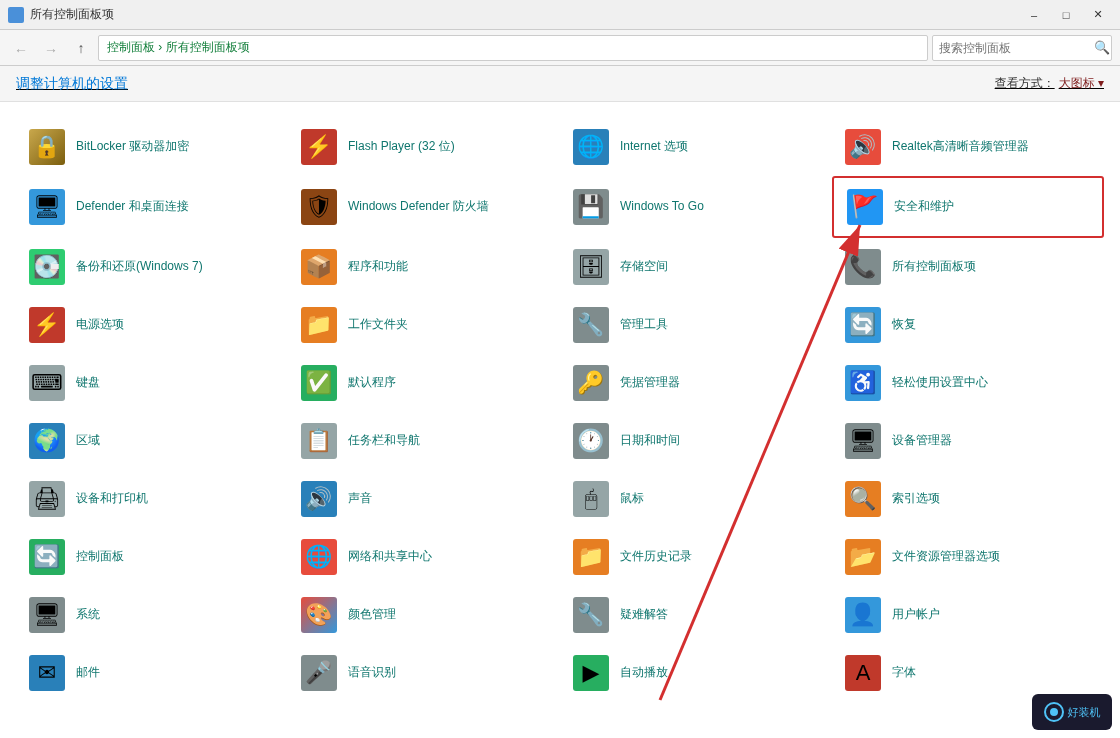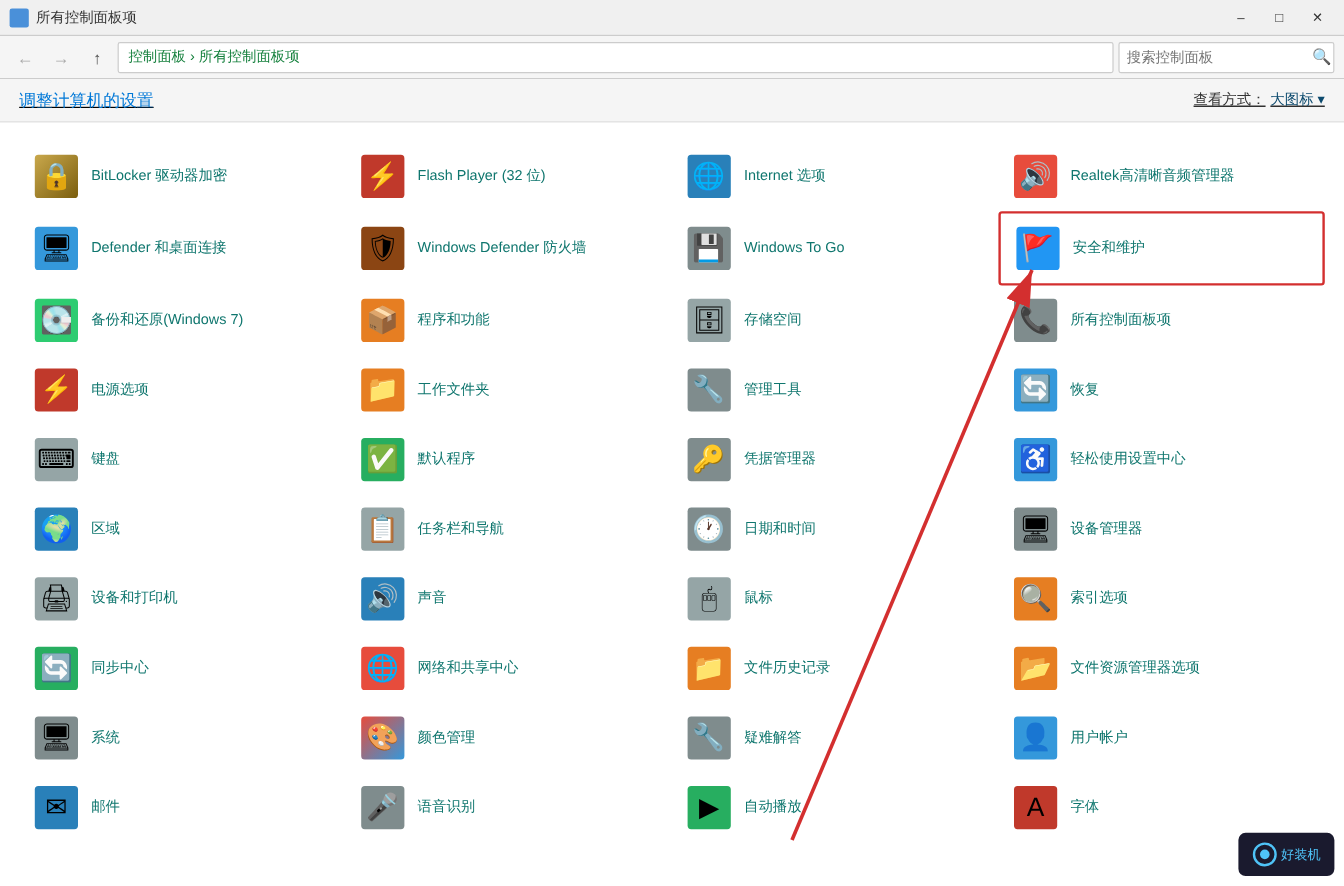--- a/index.html
+++ b/index.html
@@ -114,21 +114,21 @@
       font-weight: 500;
     }
     .view-selector {
       font-size: 12px;
       color: #333;
       display: flex;
       align-items: center;
       gap: 4px;
     }
     .view-dropdown {
-      color: #0c4a6e;
+      color: #7f1d1d;
       cursor: pointer;
       display: flex;
       align-items: center;
       gap: 2px;
     }
 
     
     .content {
       padding: 16px 16px 0 16px;
       overflow-y: auto;
@@ -412,21 +412,21 @@
         <div class="grid-item">
           <div class="item-icon">
             <div style="width: 36px; height: 36px; display: flex; align-items: center; justify-content: center; font-size: 22px; border-radius: 3px; background: rgb(230, 126, 34);">🔍</div>
           </div>
           <span class="item-label">索引选项</span>
         </div>
         <div class="grid-item">
           <div class="item-icon">
             <div style="width: 36px; height: 36px; display: flex; align-items: center; justify-content: center; font-size: 22px; border-radius: 3px; background: rgb(39, 174, 96);">🔄</div>
           </div>
-          <span class="item-label">同步中心</span>
+          <span class="item-label">控制面板</span>
         </div>
         <div class="grid-item">
           <div class="item-icon">
             <div style="width: 36px; height: 36px; display: flex; align-items: center; justify-content: center; font-size: 22px; border-radius: 3px; background: rgb(231, 76, 60);">🌐</div>
           </div>
           <span class="item-label">网络和共享中心</span>
         </div>
         <div class="grid-item">
           <div class="item-icon">
             <div style="width: 36px; height: 36px; display: flex; align-items: center; justify-content: center; font-size: 22px; border-radius: 3px; background: rgb(230, 126, 34);">📁</div>

